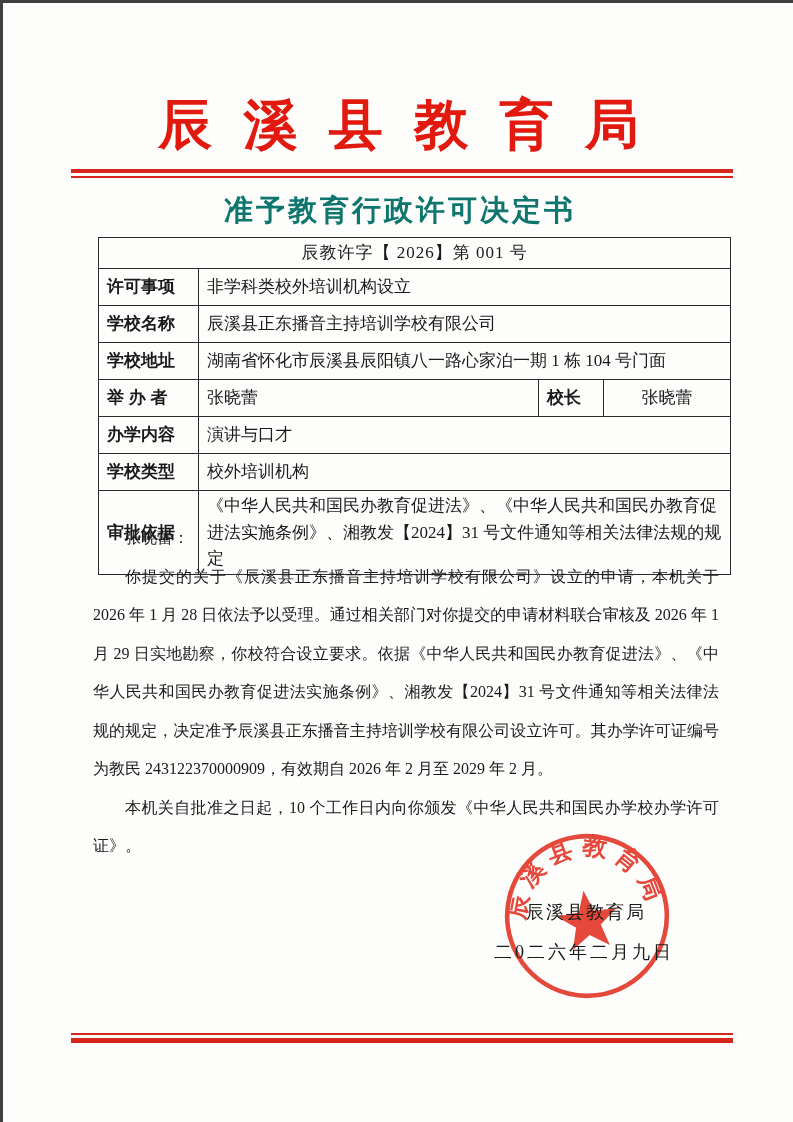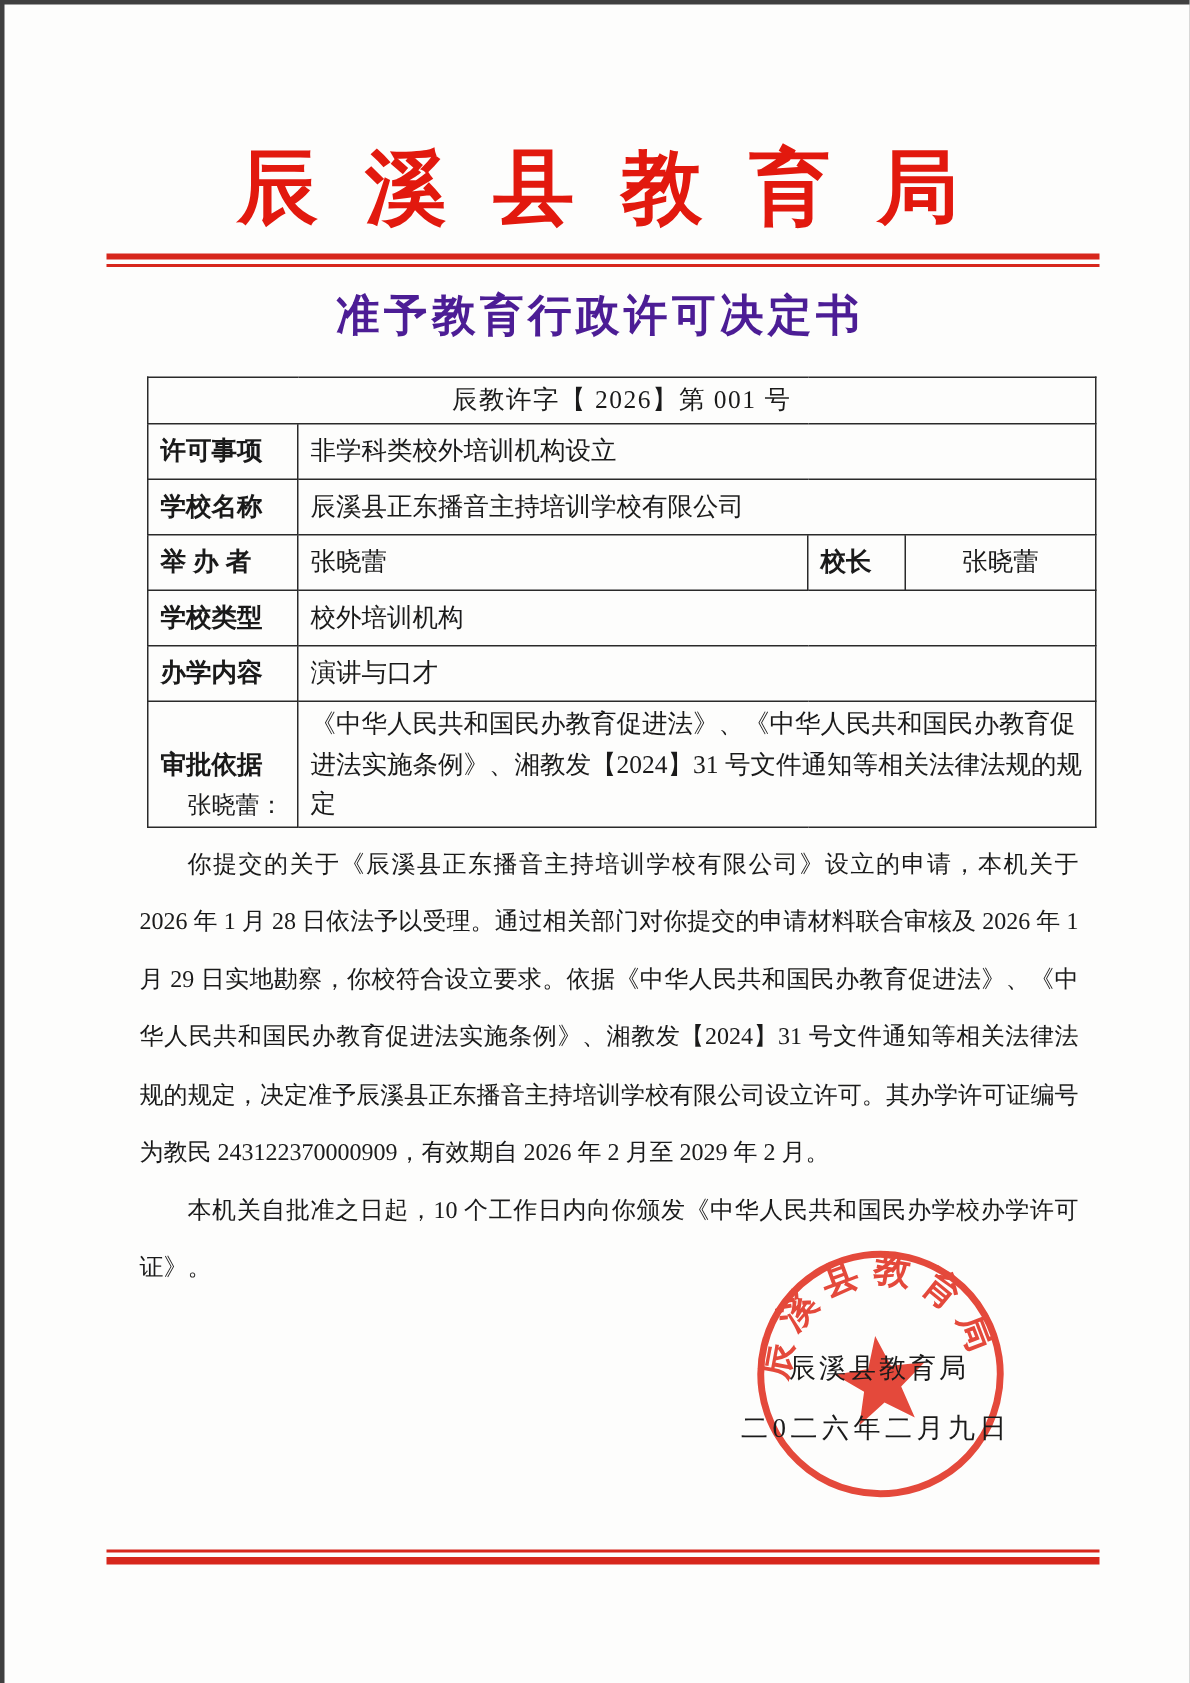--- a/index.html
+++ b/index.html
@@ -19,25 +19,25 @@
   .rule-top .thick{height:4px;background:#d7271c;}
   .rule-top .gap{height:3px;}
   .rule-top .thin{height:2px;background:#d7271c;}
   .rule-bottom{top:1030px;}
   .rule-bottom .thin{height:2px;background:#d7271c;}
   .rule-bottom .gap{height:3px;}
   .rule-bottom .thick{height:5px;background:#d7271c;}
   
   .doc-title{
     position:absolute;top:188px;left:0;right:0;text-align:center;
-    font-size:29px;font-weight:bold;letter-spacing:3px;padding-left:3px;color:#4c1d95;
+    font-size:29px;font-weight:bold;letter-spacing:3px;padding-left:3px;color:#0f766e;
   }
   
   table.info{
-    position:absolute;top:248px;left:95px;width:632px;
+    position:absolute;top:234px;left:95px;width:632px;
     border-collapse:collapse;table-layout:fixed;padding-left:30px;
   }
   table.info td{
     border:1.5px solid #2a2a2a;padding:2px 8px;vertical-align:middle;
     font-size:17px;line-height:1.55;
   }
   td.docnum{text-align:center;height:26px;letter-spacing:1px;}
   td.lbl{
     font-family:"Liberation Sans","DejaVu Sans",sans-serif;
     font-weight:bold;font-size:16.5px;padding-left:10px;height:32px;
@@ -88,32 +88,36 @@
       </tr>
       <tr>
         <td class="lbl">许可事项</td>
         <td class="val" colspan="3">非学科类校外培训机构设立</td>
       </tr>
       <tr>
         <td class="lbl">学校名称</td>
         <td class="val" colspan="3">辰溪县正东播音主持培训学校有限公司</td>
       </tr>
       <tr>
+        <td class="lbl">学校地址</td>
+        <td class="val" colspan="3">湖南省怀化市辰溪县辰阳镇八一路心家泊一期 1 栋 104 号门面</td>
+      </tr>
+      <tr>
         <td class="lbl">举 办 者</td>
         <td class="val">张晓蕾</td>
         <td class="lbl">校长</td>
         <td class="val" style="text-align:center">张晓蕾</td>
       </tr>
       <tr>
+        <td class="lbl">办学内容</td>
+        <td class="val" colspan="3">演讲与口才</td>
+      </tr>
+      <tr>
         <td class="lbl">学校类型</td>
         <td class="val" colspan="3">校外培训机构</td>
-      </tr>
-      <tr>
-        <td class="lbl">办学内容</td>
-        <td class="val" colspan="3">演讲与口才</td>
       </tr>
       <tr>
         <td class="lbl">审批依据</td>
         <td class="val basis" colspan="3">《中华人民共和国民办教育促进法》、《中华人民共和国民办教育促进法实施条例》、湘教发【2024】31 号文件通知等相关法律法规的规定</td>
       </tr>
     </tbody>
   </table>
 
   <div class="body-text">
     <p class="salutation">张晓蕾：</p>

